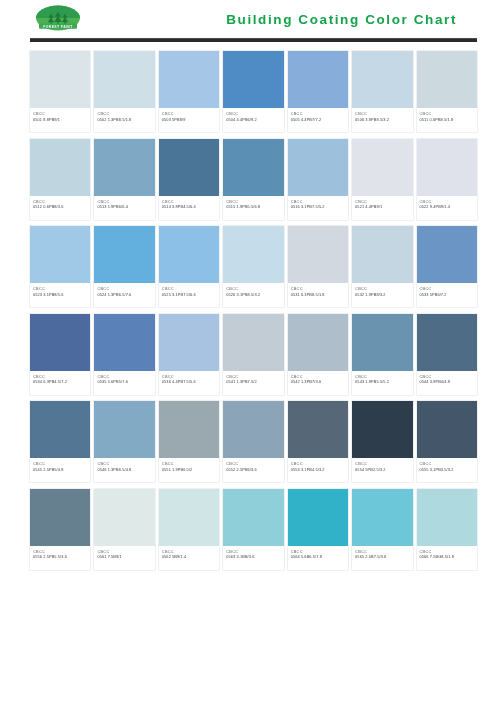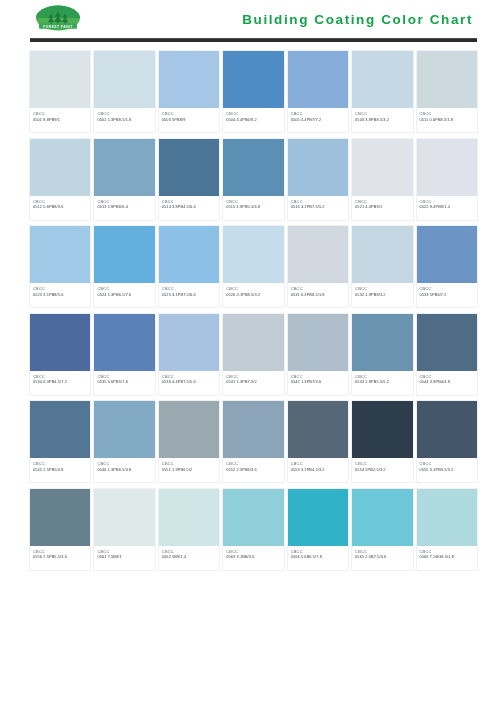--- a/index.html
+++ b/index.html
@@ -18,21 +18,21 @@
     width: 499px;
     height: 707px;
     background: #ffffff;
     box-sizing: border-box;
   }
 
   
   .header {
     position: relative;
     height: 38px;
-    padding: 0 24px 0 30px;
+    padding: 0 40px 0 30px;
     display: flex;
     align-items: center;
     justify-content: space-between;
   }
   .logo {
     position: relative;
     width: 56px;
     height: 30px;
     flex: 0 0 auto;
   }

